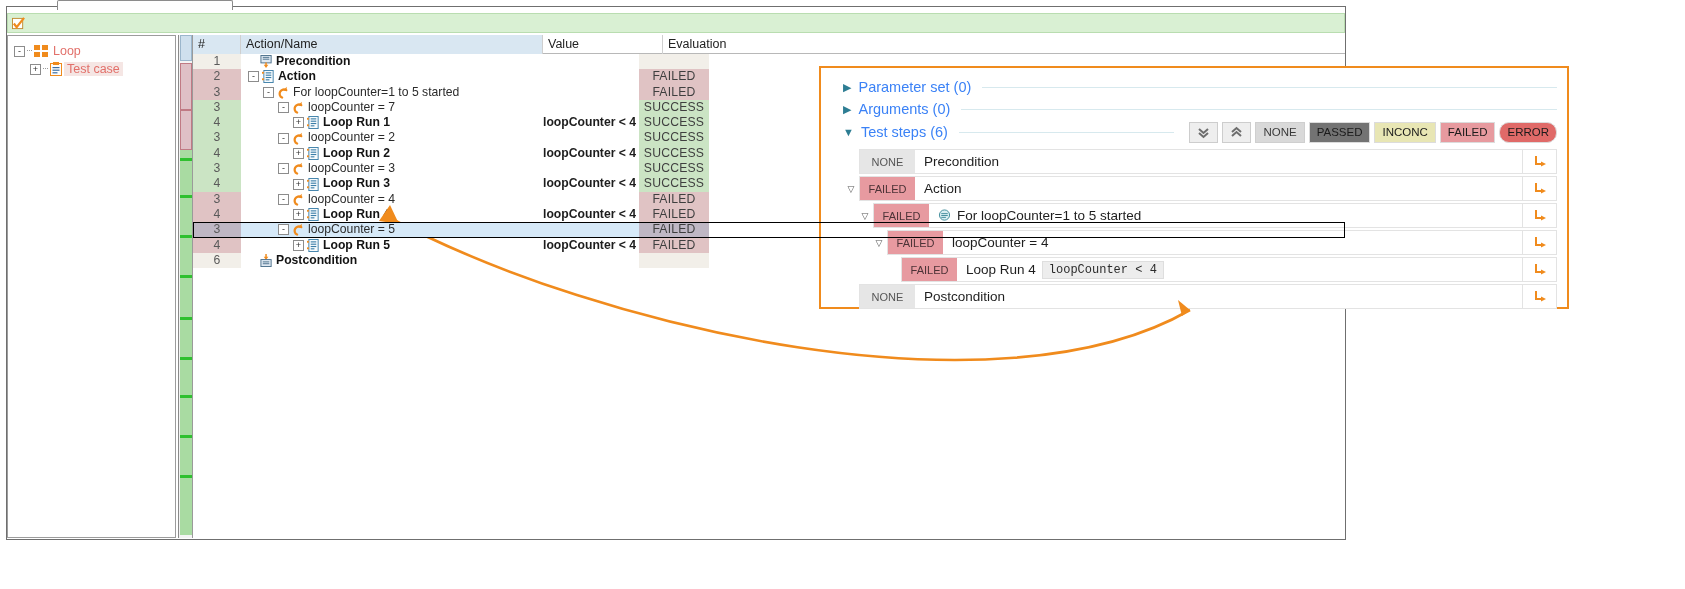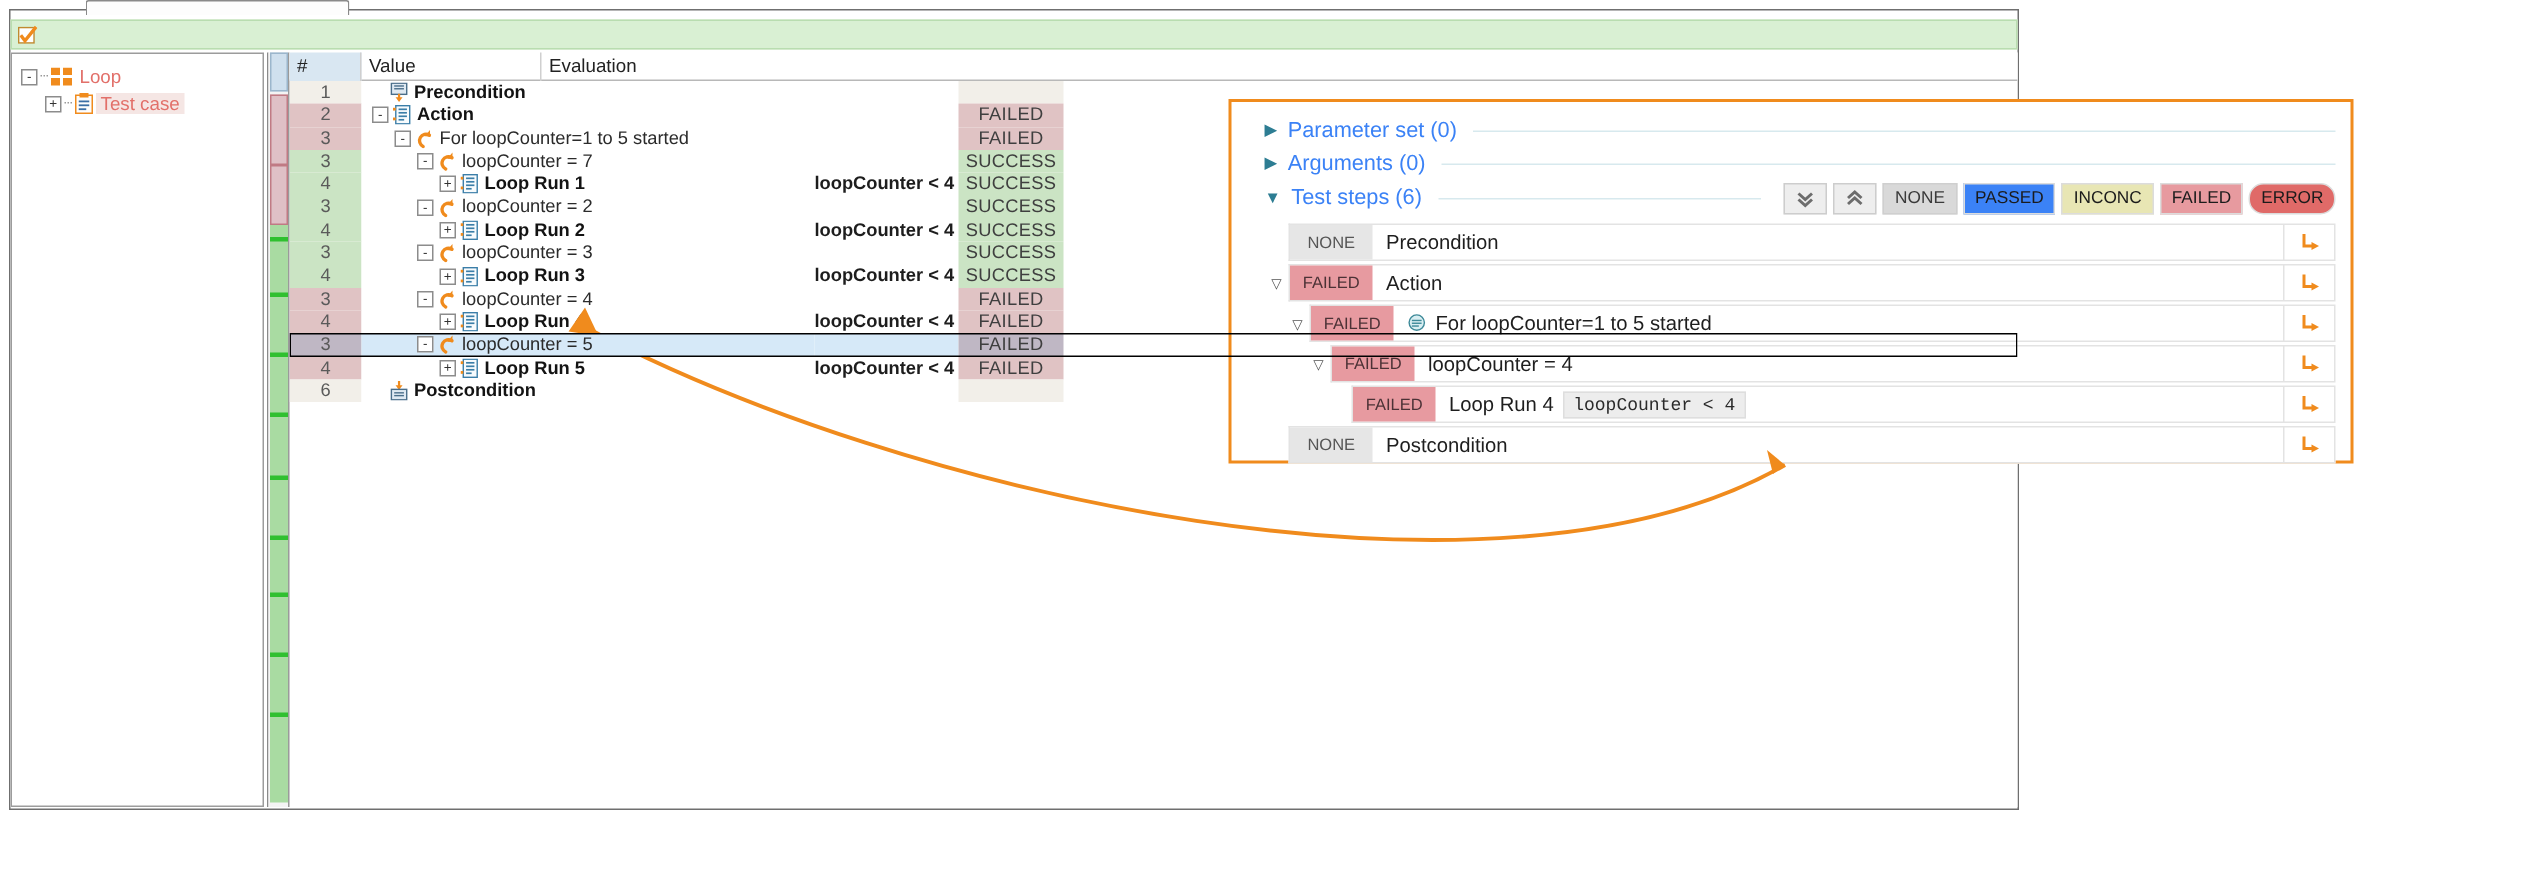--- a/index.html
+++ b/index.html
@@ -122,21 +122,21 @@
   .sect-rule{flex:1 1 auto;height:1px;background:#d7e9ee;margin-left:4px;}
 
   .steps-head{display:flex;align-items:center;height:24px;gap:7px;}
   .legend{display:flex;align-items:stretch;gap:4px;margin-left:8px;}
   .lbtn{
     height:21px;min-width:26px;padding:0 7px;box-sizing:border-box;
     display:flex;align-items:center;justify-content:center;
     font-size:11.5px;border:1px solid #cdcdcd;background:#eee;color:#333;
   }
   .lb-none{background:#d9d9d9;border-color:#cfcfcf;color:#3a3a3a;}
-  .lb-pass{background:#3b82f6;border-color:#dcdcdc;color:#1b1b1b;}
+  .lb-pass{background:#737373;border-color:#dcdcdc;color:#1b1b1b;}
   .lb-inc{background:#e8e6b4;border-color:#dcdcdc;color:#1b1b1b;}
   .lb-fail{background:#e79a9f;border-color:#dcdcdc;color:#1b1b1b;}
   .lb-err{background:#e06a68;border-color:#dcdcdc;color:#1b1b1b;border-radius:10px;}
 
   .steps{margin-top:4px;}
   .step{
     display:flex;align-items:center;height:27px;gap:0;position:relative;
   }
   .step-caret{width:16px;flex:0 0 auto;text-align:center;color:#555;font-size:9px;}
   .step-box{
@@ -221,20 +221,21 @@
     <div class="rail-seg" style="top:240px;height:3px;background:#2fc02f;"></div>
     <div class="rail-seg" style="top:282px;height:3px;background:#2fc02f;"></div>
     <div class="rail-seg" style="top:322px;height:3px;background:#2fc02f;"></div>
     <div class="rail-seg" style="top:360px;height:3px;background:#2fc02f;"></div>
     <div class="rail-seg" style="top:400px;height:3px;background:#2fc02f;"></div>
     <div class="rail-seg" style="top:440px;height:3px;background:#2fc02f;"></div>
   </div>
 
   <div class="ghead">
     <div class="hc c-num">#</div>
+    <div class="hc c-name">Action/Name</div>
     <div class="hc c-val">Value</div>
     <div class="hc c-eval">Evaluation</div>
   </div>
 
   <div class="gbody" id="grid-body">
       <div class="grow">
         <div class="cell c1 bg-none">1</div>
         <div class="cell c2 bg-white">
           <span class="ind" style="width: 0px;"></span>
           <span class="exp-spacer"></span>

